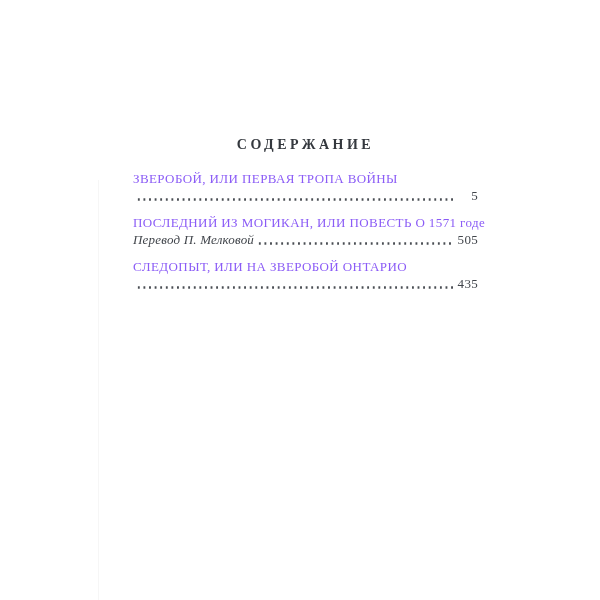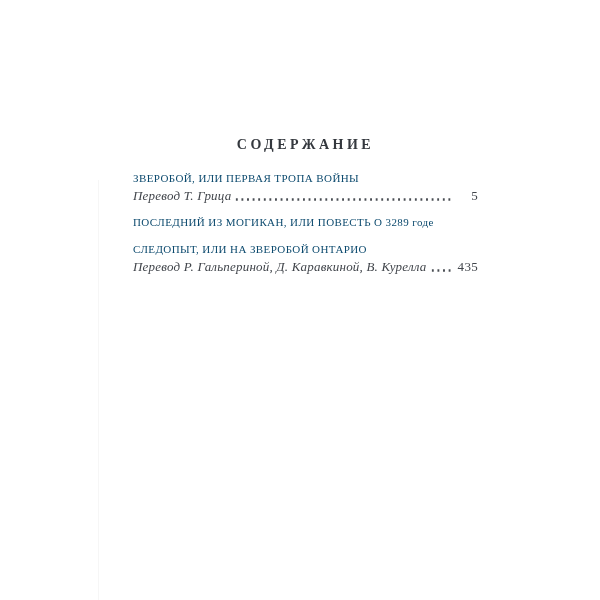--- a/index.html
+++ b/index.html
@@ -39,24 +39,24 @@
     font-size: 14px;
     letter-spacing: 3.5px;
     color: #34383e;
     margin-bottom: 17px;
     white-space: nowrap;
   }
   .toc-entry {
     margin-bottom: 10px;
   }
   .entry-title {
-    font-size: 11px;
+    font-size: 13px;
     line-height: 17px;
     letter-spacing: 0.4px;
-    color: #0c4a6e;
+    color: #8b5cf6;
     white-space: nowrap;
   }
   .entry-sub {
     display: flex;
     align-items: flex-end;
     font-size: 13px;
     line-height: 17px;
     color: #41454b;
   }
   .translator {
@@ -87,33 +87,36 @@
 <div class="page-photo">
   <div class="page-edge"></div>
 
   <div class="toc">
 
     <div class="toc-title">СОДЕРЖАНИЕ</div>
 
     <div class="toc-entry">
       <div class="entry-title">ЗВЕРОБОЙ, ИЛИ ПЕРВАЯ ТРОПА ВОЙНЫ</div>
       <div class="entry-sub">
-        <span class="translator">Перевод Т. Грица</span>
         <span class="leader"></span>
         <span class="pagenum">5</span>
       </div>
     </div>
 
     <div class="toc-entry">
-      <div class="entry-title">ПОСЛЕДНИЙ ИЗ МОГИКАН, ИЛИ ПОВЕСТЬ О 3289 годе</div>
+      <div class="entry-title">ПОСЛЕДНИЙ ИЗ МОГИКАН, ИЛИ ПОВЕСТЬ О 1571 годе</div>
+      <div class="entry-sub">
+        <span class="translator">Перевод П. Мелковой</span>
+        <span class="leader"></span>
+        <span class="pagenum">505</span>
+      </div>
     </div>
 
     <div class="toc-entry">
       <div class="entry-title">СЛЕДОПЫТ,  ИЛИ НА ЗВЕРОБОЙ ОНТАРИО</div>
       <div class="entry-sub">
-        <span class="translator">Перевод Р. Гальпериной, Д. Каравкиной, В. Курелла</span>
         <span class="leader"></span>
         <span class="pagenum">435</span>
       </div>
     </div>
 
   </div>
 </div>
 
 </body></html>

